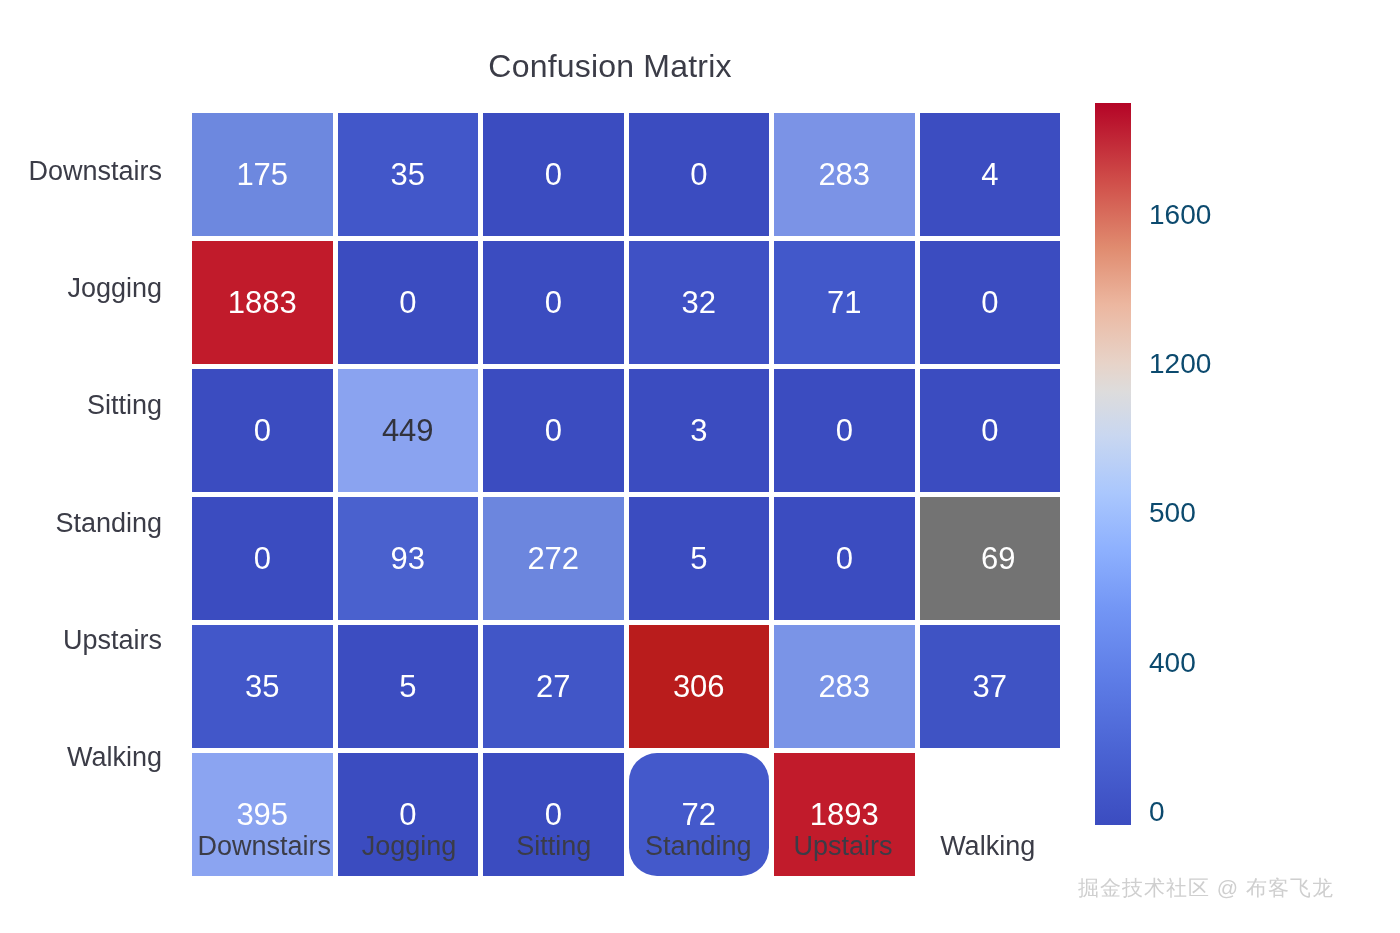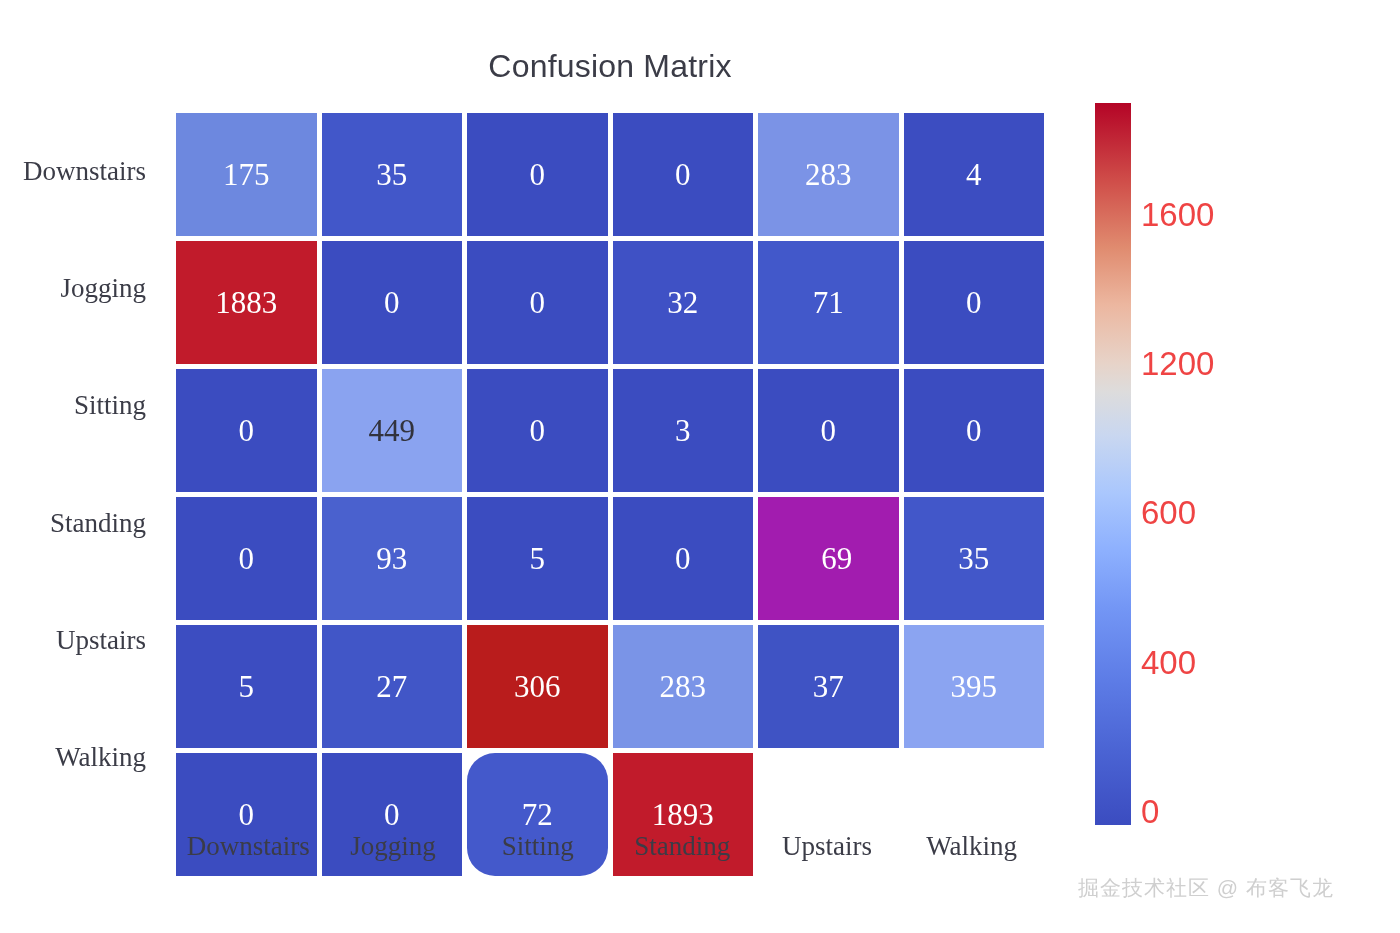--- a/index.html
+++ b/index.html
@@ -25,25 +25,24 @@
     text-align: center;
     font-size: 32px;
     color: #3b3c47;
     letter-spacing: 0.2px;
     white-space: nowrap;
   }
 
   
   #plot-area {
     position: absolute;
-    left: 176px;
+    left: 192px;
     top: 113px;
     width: 868px;
     height: 763px;
-    font-family: Liberation Serif, serif;
   }
   #heatmap-grid {
     width: 100%;
     height: 100%;
     display: grid;
     grid-template-columns: repeat(6, 1fr);
     grid-template-rows: repeat(6, 1fr);
     gap: 5px;
   }
   .hm-cell {
@@ -139,23 +138,23 @@
   }
   #colorbar-ticks {
     position: absolute;
     left: 46px;
     top: 0;
     width: 140px;
     height: 722px;
   }
   .cb-tick {
     position: absolute;
-    left: 0;
-    font-size: 33px;
-    color: #ef4444;
+    left: 8px;
+    font-size: 28px;
+    color: #0c4a6e;
     transform: translateY(-50%);
     white-space: nowrap;
   }
 
   
   #watermark {
     position: absolute;
     left: 1078px;
     top: 874px;
     font-size: 21px;
@@ -194,23 +193,24 @@
       <div class="hm-cell" style="background: rgb(66, 88, 202);">71</div>
       <div class="hm-cell" style="background: rgb(59, 76, 192);">0</div>
       <div class="hm-cell" style="background: rgb(59, 76, 192);">0</div>
       <div class="hm-cell dark-text" style="background: rgb(138, 163, 240);">449</div>
       <div class="hm-cell" style="background: rgb(59, 76, 192);">0</div>
       <div class="hm-cell" style="background: rgb(59, 76, 192);">3</div>
       <div class="hm-cell" style="background: rgb(59, 76, 192);">0</div>
       <div class="hm-cell" style="background: rgb(59, 76, 192);">0</div>
       <div class="hm-cell" style="background: rgb(59, 76, 192);">0</div>
       <div class="hm-cell" style="background: rgb(74, 97, 206);">93</div>
+      <div class="hm-cell" style="background: rgb(108, 134, 222);">272</div>
       <div class="hm-cell" style="background: rgb(59, 76, 192);">5</div>
       <div class="hm-cell" style="background: rgb(59, 76, 192);">0</div>
-      <div class="hm-cell" style="background: #a21caf; padding-left: 17px;">69</div>
+      <div class="hm-cell" style="background: #737373; padding-left: 17px;">69</div>
       <div class="hm-cell" style="background: rgb(66, 87, 201);">35</div>
       <div class="hm-cell" style="background: rgb(60, 77, 193);">5</div>
       <div class="hm-cell" style="background: rgb(65, 86, 199);">27</div>
       <div class="hm-cell" style="background: #b91c1c;">306</div>
       <div class="hm-cell" style="background: rgb(122, 148, 231);">283</div>
       <div class="hm-cell" style="background: rgb(63, 83, 196);">37</div>
       <div class="hm-cell" style="background: rgb(139, 164, 241);">395</div>
       <div class="hm-cell" style="background: rgb(59, 76, 192);">0</div>
       <div class="hm-cell" style="background: rgb(59, 76, 192);">0</div>
       <div class="hm-cell" style="background: rgb(68, 89, 203); border-radius: 28px;">72</div>
@@ -226,19 +226,19 @@
       <div class="x-tick">Walking</div>
     </div>
 
 </div>
 
 <div id="colorbar-wrap">
   <div id="colorbar-gradient"></div>
   <div id="colorbar-ticks">
       <div class="cb-tick" style="top: 708.941px;">0</div>
       <div class="cb-tick" style="top: 559.69px;">400</div>
-      <div class="cb-tick" style="top: 410.439px;">600</div>
+      <div class="cb-tick" style="top: 410.439px;">500</div>
       <div class="cb-tick" style="top: 261.189px;">1200</div>
       <div class="cb-tick" style="top: 111.938px;">1600</div>
     </div>
 </div>
 
 <div id="watermark">掘金技术社区 @ 布客飞龙</div>
 
 </body></html>

